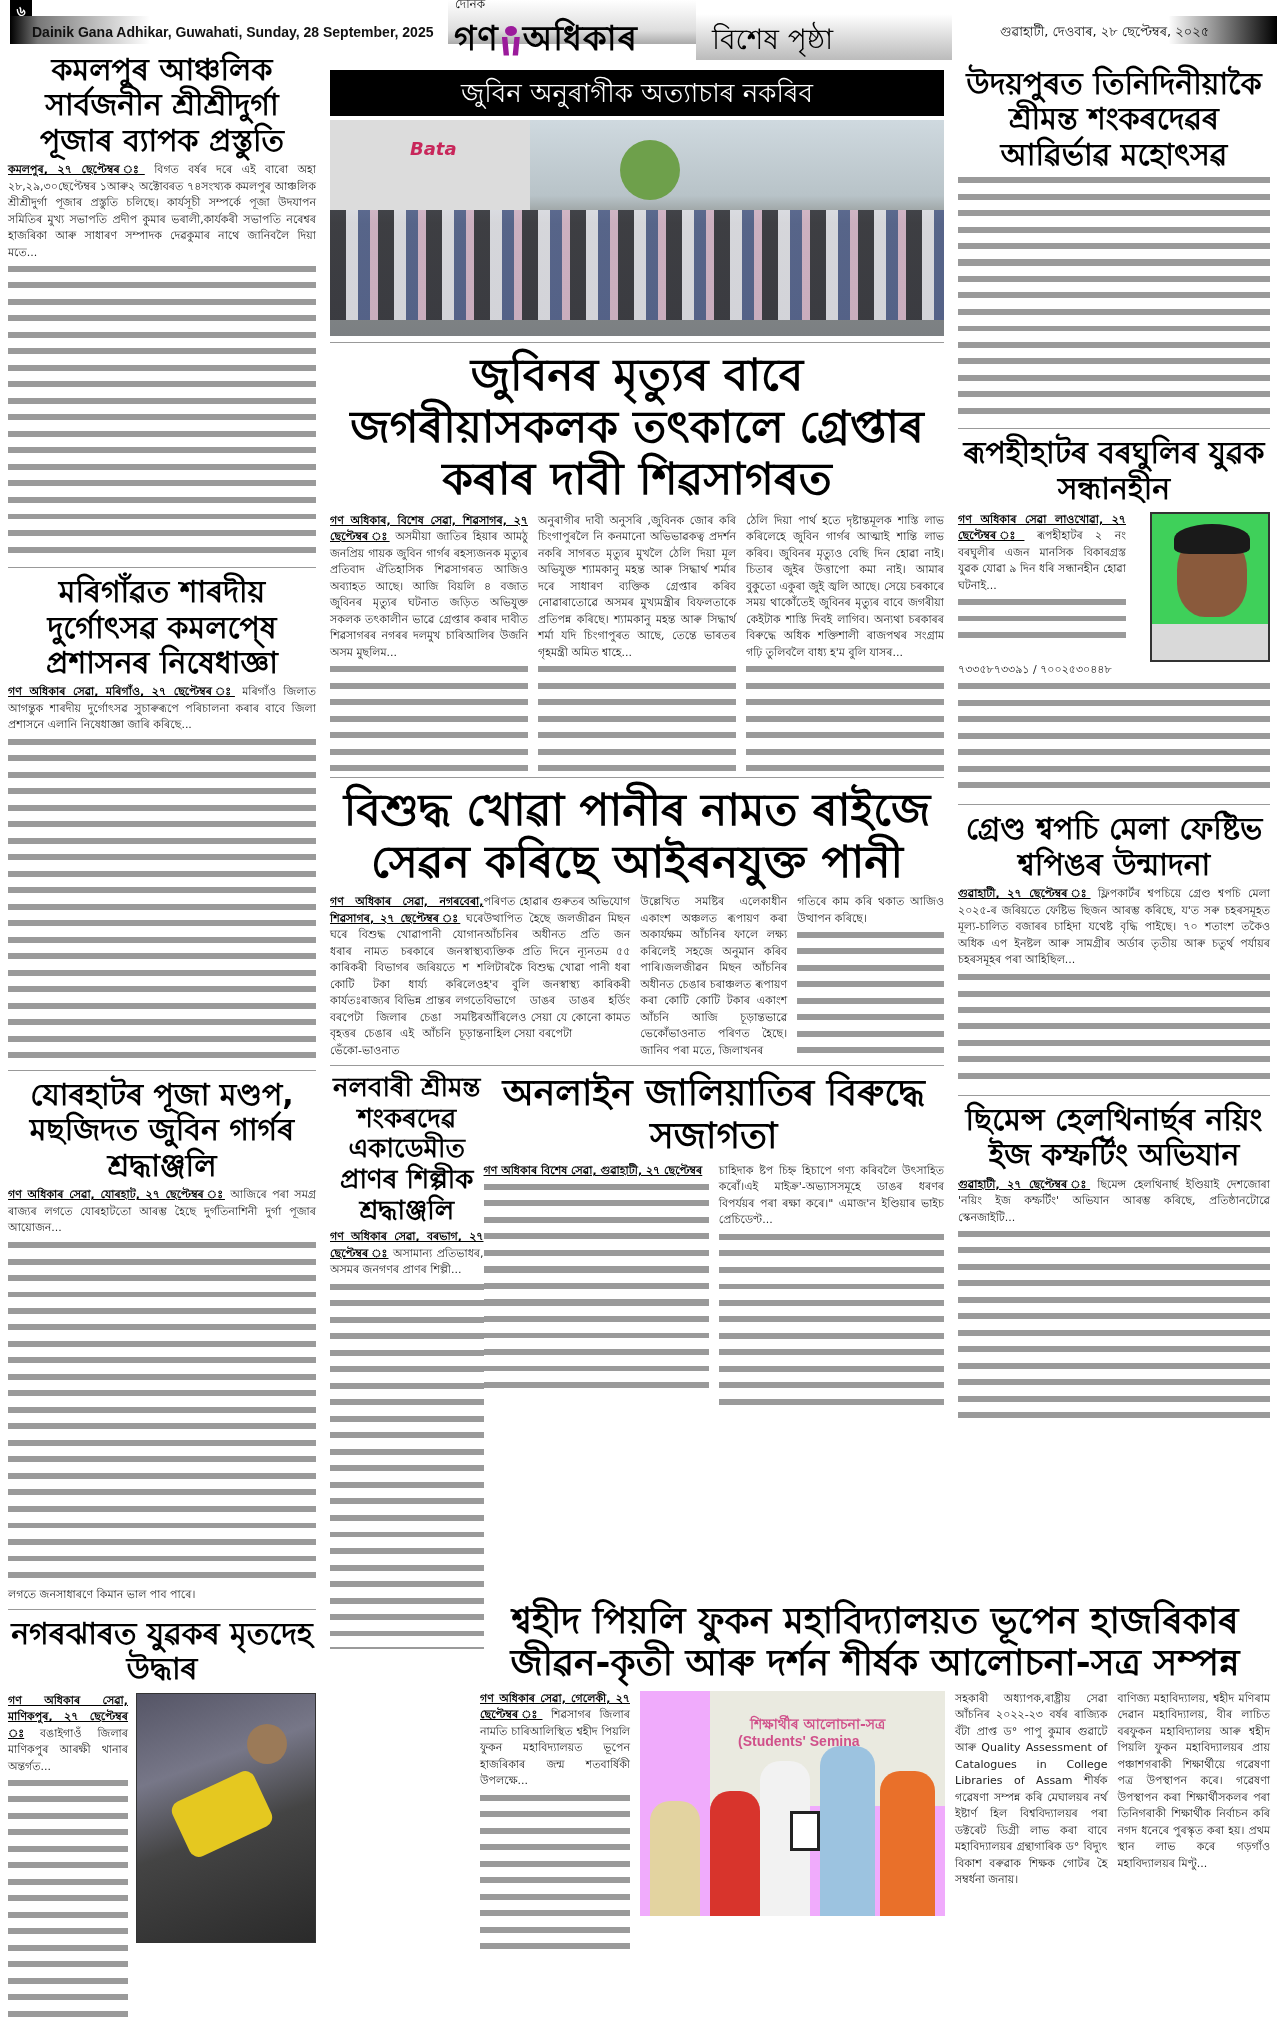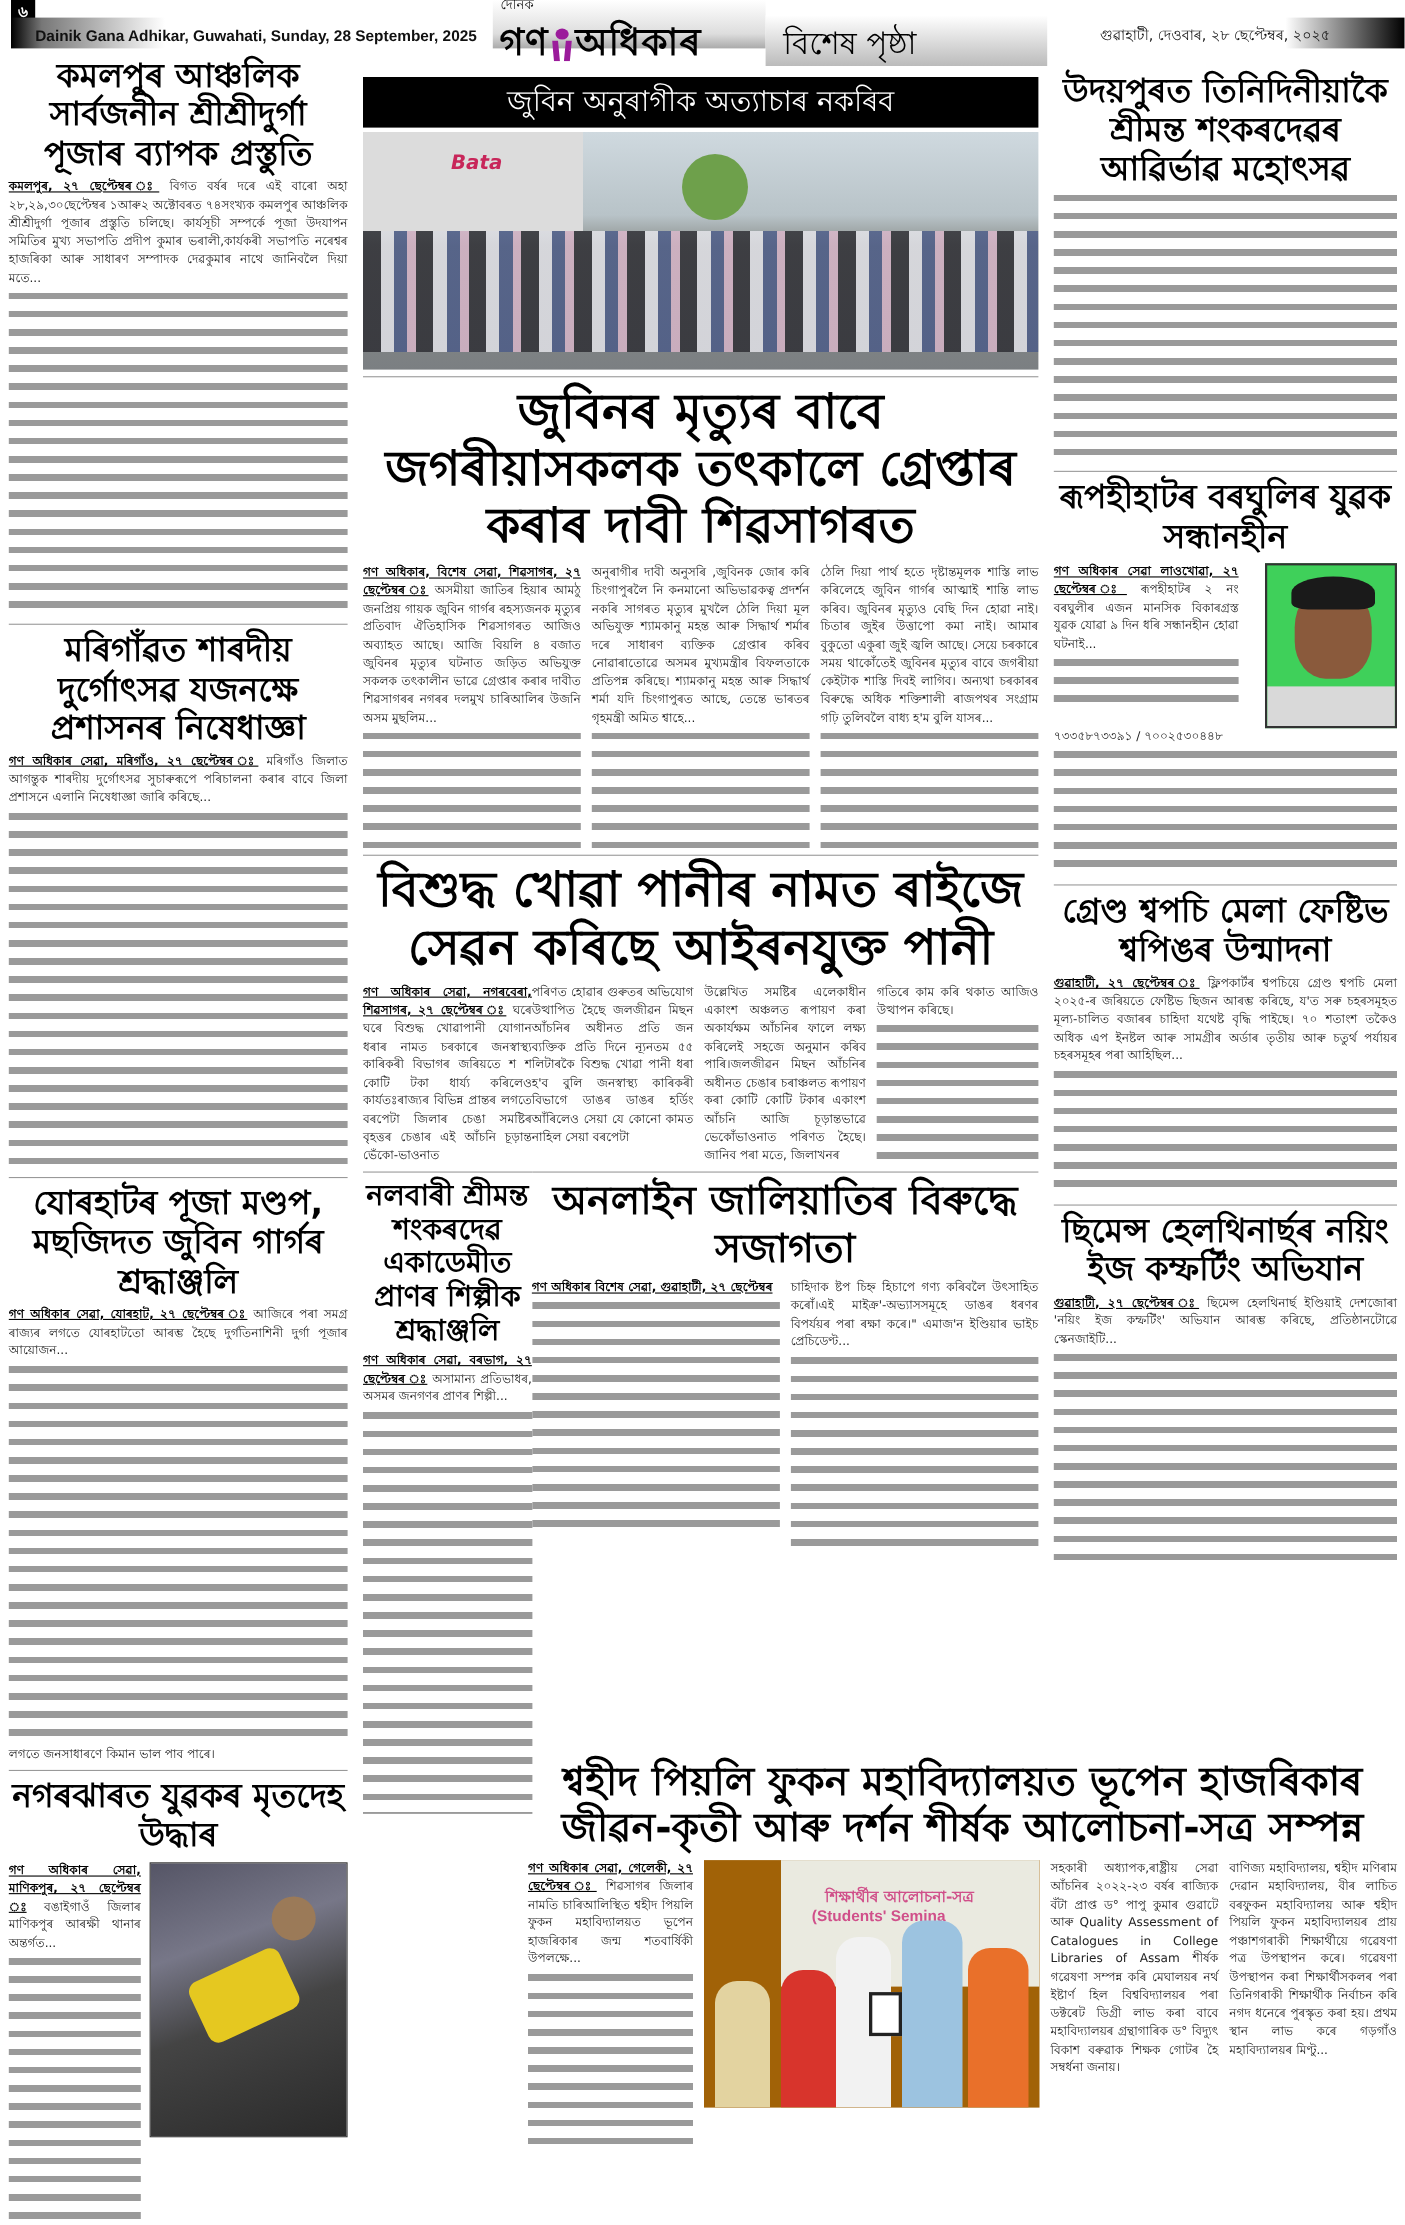--- a/index.html
+++ b/index.html
@@ -70,21 +70,21 @@
   <article>
     <h2 class="headline hl-m">কমলপুৰ আঞ্চলিক সাৰ্বজনীন শ্ৰীশ্ৰীদুৰ্গা পূজাৰ ব্যাপক প্ৰস্তুতি</h2>
     <p class="body-text" style="margin-top:4px;">
       <b>কমলপুৰ, ২৭ ছেপ্টেম্বৰ ঃ</b>
       <span>বিগত বৰ্ষৰ দৰে এই বাৰো অহা ২৮,২৯,৩০ছেপ্টেম্বৰ ১আৰু২ অক্টোবৰত ৭৪সংখ্যক কমলপুৰ আঞ্চলিক শ্ৰীশ্ৰীদুৰ্গা পূজাৰ প্ৰস্তুতি চলিছে। কাৰ্যসূচী সম্পৰ্কে পূজা উদযাপন সমিতিৰ মুখ্য সভাপতি প্ৰদীপ কুমাৰ ভৰালী,কাৰ্যকৰী সভাপতি নৰেশ্বৰ হাজৰিকা আৰু সাধাৰণ সম্পাদক দেৱকুমাৰ নাথে জানিবলৈ দিয়া মতে...</span>
     </p>
     <div class="filler-lines" style="height:300px;"></div>
   </article>
   <hr class="rule">
   <article>
-    <h2 class="headline hl-m">মৰিগাঁৱত শাৰদীয় দুৰ্গোৎসৱ যজনক্ষে প্ৰশাসনৰ নিষেধাজ্ঞা</h2>
+    <h2 class="headline hl-m">মৰিগাঁৱত শাৰদীয় দুৰ্গোৎসৱ কমলপ্ষে প্ৰশাসনৰ নিষেধাজ্ঞা</h2>
     <p class="body-text" style="margin-top:4px;">
       <b>গণ অধিকাৰ সেৱা, মৰিগাঁও, ২৭ ছেপ্টেম্বৰ ঃ</b>
       <span>মৰিগাঁও জিলাত আগন্তুক শাৰদীয় দুৰ্গোৎসৱ সুচাৰুৰূপে পৰিচালনা কৰাৰ বাবে জিলা প্ৰশাসনে এলানি নিষেধাজ্ঞা জাৰি কৰিছে...</span>
     </p>
     <div class="filler-lines" style="height:330px;"></div>
   </article>
   <hr class="rule">
   <article>
     <h2 class="headline hl-m">যোৰহাটৰ পূজা মণ্ডপ, মছজিদত জুবিন গাৰ্গৰ শ্ৰদ্ধাঞ্জলি</h2>
     <p class="body-text" style="margin-top:4px;">
@@ -249,21 +249,21 @@
 <article class="abs" style="left:480px;top:1600px;width:790px;">
   <h1 class="headline hl-l">শ্বহীদ পিয়লি ফুকন মহাবিদ্যালয়ত ভূপেন হাজৰিকাৰ জীৱন-কৃতী আৰু দৰ্শন শীৰ্ষক আলোচনা-সত্ৰ সম্পন্ন</h1>
   <div style="display:flex;gap:10px;margin-top:6px;">
     <div style="width:150px;">
       <p class="body-text">
         <b>গণ অধিকাৰ সেৱা, গেলেকী, ২৭ ছেপ্টেম্বৰ ঃ</b>
         <span>শিৱসাগৰ জিলাৰ নামতি চাৰিআলিস্থিত শ্বহীদ পিয়লি ফুকন মহাবিদ্যালয়ত ভূপেন হাজৰিকাৰ জন্ম শতবাৰ্ষিকী উপলক্ষে...</span>
       </p>
       <div class="filler-lines" style="height:170px;"></div>
     </div>
-    <div class="photo" style="width:305px;height:225px;background:#a16207;">
+    <div class="photo" style="width:305px;height:225px;background:#f0abfc;">
       <div style="position:absolute;left:70px;top:0;width:235px;height:115px;background:#eaeae0;">
         <div style="position:absolute;left:40px;top:22px;color:#d0508a;font-size:14px;font-weight:bold;">শিক্ষাৰ্থীৰ আলোচনা-সত্ৰ</div>
         <div style="position:absolute;left:28px;top:42px;color:#d0508a;font-size:14px;font-weight:bold;font-family:'Liberation Sans',sans-serif;">(Students' Semina</div>
       </div>
       <div style="position:absolute;left:10px;top:110px;width:50px;height:115px;background:#e3d3a0;border-radius:20px 20px 0 0;"></div>
       <div style="position:absolute;left:70px;top:100px;width:50px;height:125px;background:#d8342c;border-radius:20px 20px 0 0;"></div>
       <div style="position:absolute;left:120px;top:70px;width:50px;height:155px;background:#f2f2f2;border-radius:20px 20px 0 0;"></div>
       <div style="position:absolute;left:150px;top:120px;width:30px;height:40px;background:#fff;border:3px solid #222;"></div>
       <div style="position:absolute;left:180px;top:55px;width:55px;height:170px;background:#9cc3e0;border-radius:20px 20px 0 0;"></div>
       <div style="position:absolute;left:240px;top:80px;width:55px;height:145px;background:#e9702a;border-radius:20px 20px 0 0;"></div>

